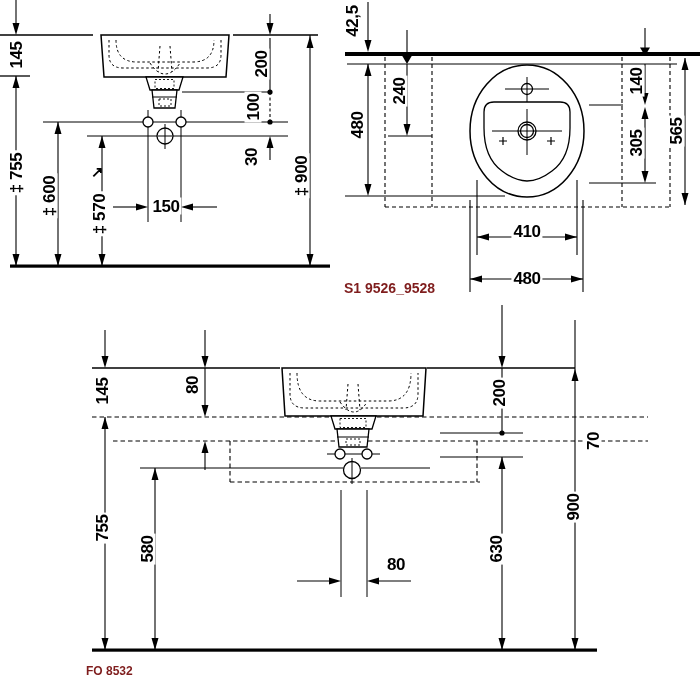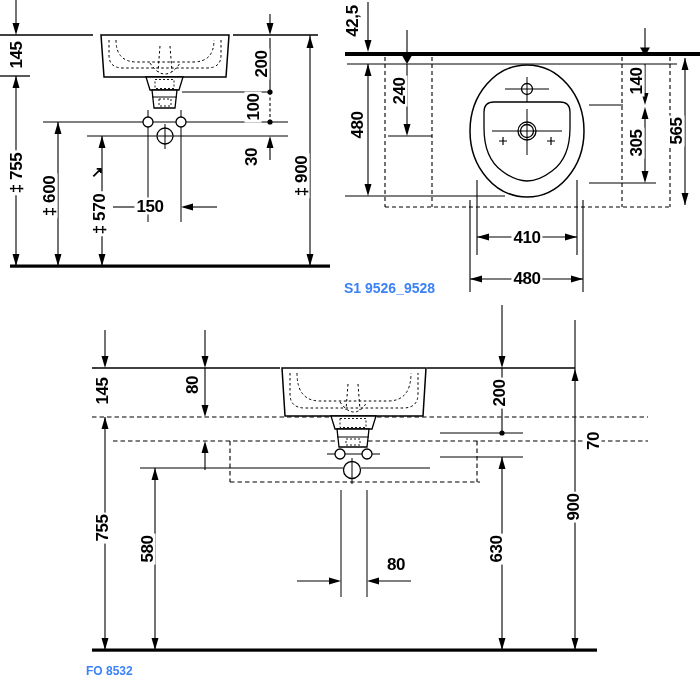--- a/index.html
+++ b/index.html
@@ -9,21 +9,21 @@
   }
   svg{position:absolute;left:0;top:0;z-index:1;}
   .lab{
     position:absolute;z-index:2;transform:translate(-50%,-50%);
     font-weight:bold;font-size:17px;line-height:1;color:#000;
     background:#fff;padding:0 2px;white-space:nowrap;letter-spacing:-0.4px;
   }
   .lab.rot{transform:translate(-50%,-50%) rotate(-90deg);}
   .lab.leader{font-size:15px;padding:0;background:transparent;}
   .code{
-    position:absolute;z-index:2;font-weight:bold;color:#3b82f6;white-space:nowrap;
+    position:absolute;z-index:2;font-weight:bold;color:#7f1d1d;white-space:nowrap;
     line-height:1;
   }
   .code.s1{left:344px;top:281px;font-size:14px;}
   .code.fo{left:86px;top:665px;font-size:12px;}
 </style>
 </head>
 <body>
 
 <svg width="700" height="700" viewBox="0 0 700 700">
 
@@ -232,33 +232,33 @@
     </g>
     <rect x="92" y="648.5" width="505" height="3.2" fill="#000" stroke="none"></rect>
   </g>
 </svg>
 
 <span class="lab rot" style="left:16px;top:55px">145</span>
 <span class="lab rot" style="left:16px;top:173px">‡ 755</span>
 <span class="lab rot" style="left:49px;top:196px">‡ 600</span>
 <span class="lab leader" style="left:97px;top:171px">↗</span>
 <span class="lab rot" style="left:99px;top:214px">‡ 570</span>
-<span class="lab" style="left:150px;top:206px">150</span>
+<span class="lab" style="left:166px;top:206px">150</span>
 <span class="lab rot" style="left:261px;top:64px">200</span>
 <span class="lab rot" style="left:253px;top:107px">100</span>
 <span class="lab rot" style="left:251px;top:157px">30</span>
 <span class="lab rot" style="left:301px;top:176px">‡ 900</span>
 
 <span class="lab rot" style="left:352px;top:21px">42,5</span>
 <span class="lab rot" style="left:357px;top:125px">480</span>
 <span class="lab rot" style="left:399px;top:91px">240</span>
 <span class="lab rot" style="left:636px;top:81px">140</span>
 <span class="lab rot" style="left:636px;top:143px">305</span>
 <span class="lab rot" style="left:676px;top:131px">565</span>
-<span class="lab" style="left:527px;top:237px">410</span>
+<span class="lab" style="left:527px;top:231px">410</span>
 <span class="lab" style="left:527px;top:278px">480</span>
 <span class="code s1">S1 9526_9528</span>
 
 <span class="lab rot" style="left:102px;top:391px">145</span>
 <span class="lab rot" style="left:192px;top:385px">80</span>
 <span class="lab rot" style="left:102px;top:528px">755</span>
 <span class="lab rot" style="left:147px;top:549px">580</span>
 <span class="lab" style="left:396px;top:564px">80</span>
 <span class="lab rot" style="left:499px;top:393px">200</span>
 <span class="lab rot" style="left:593px;top:441px">70</span>

